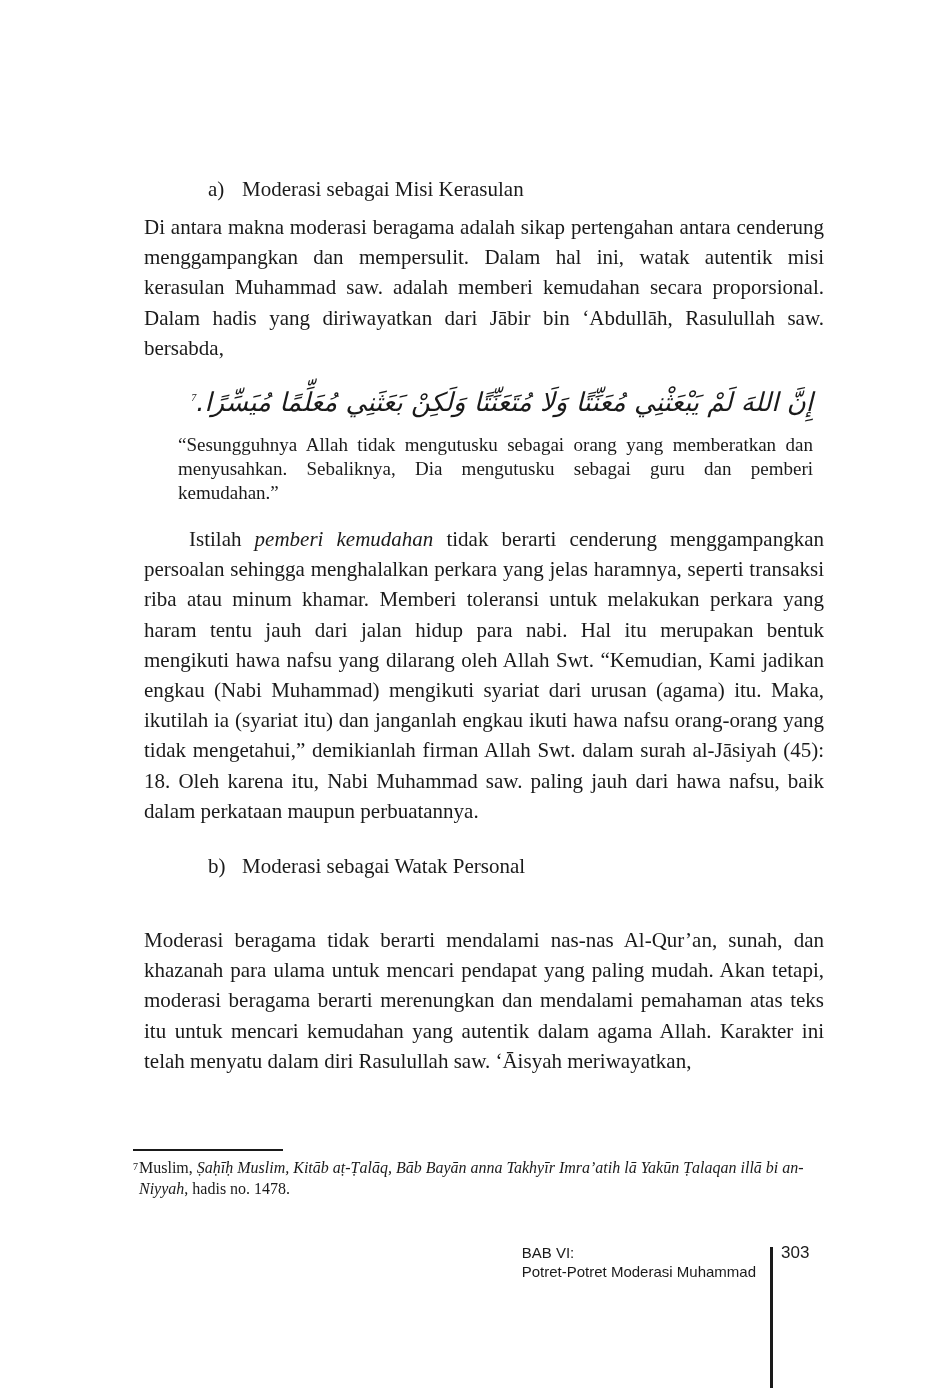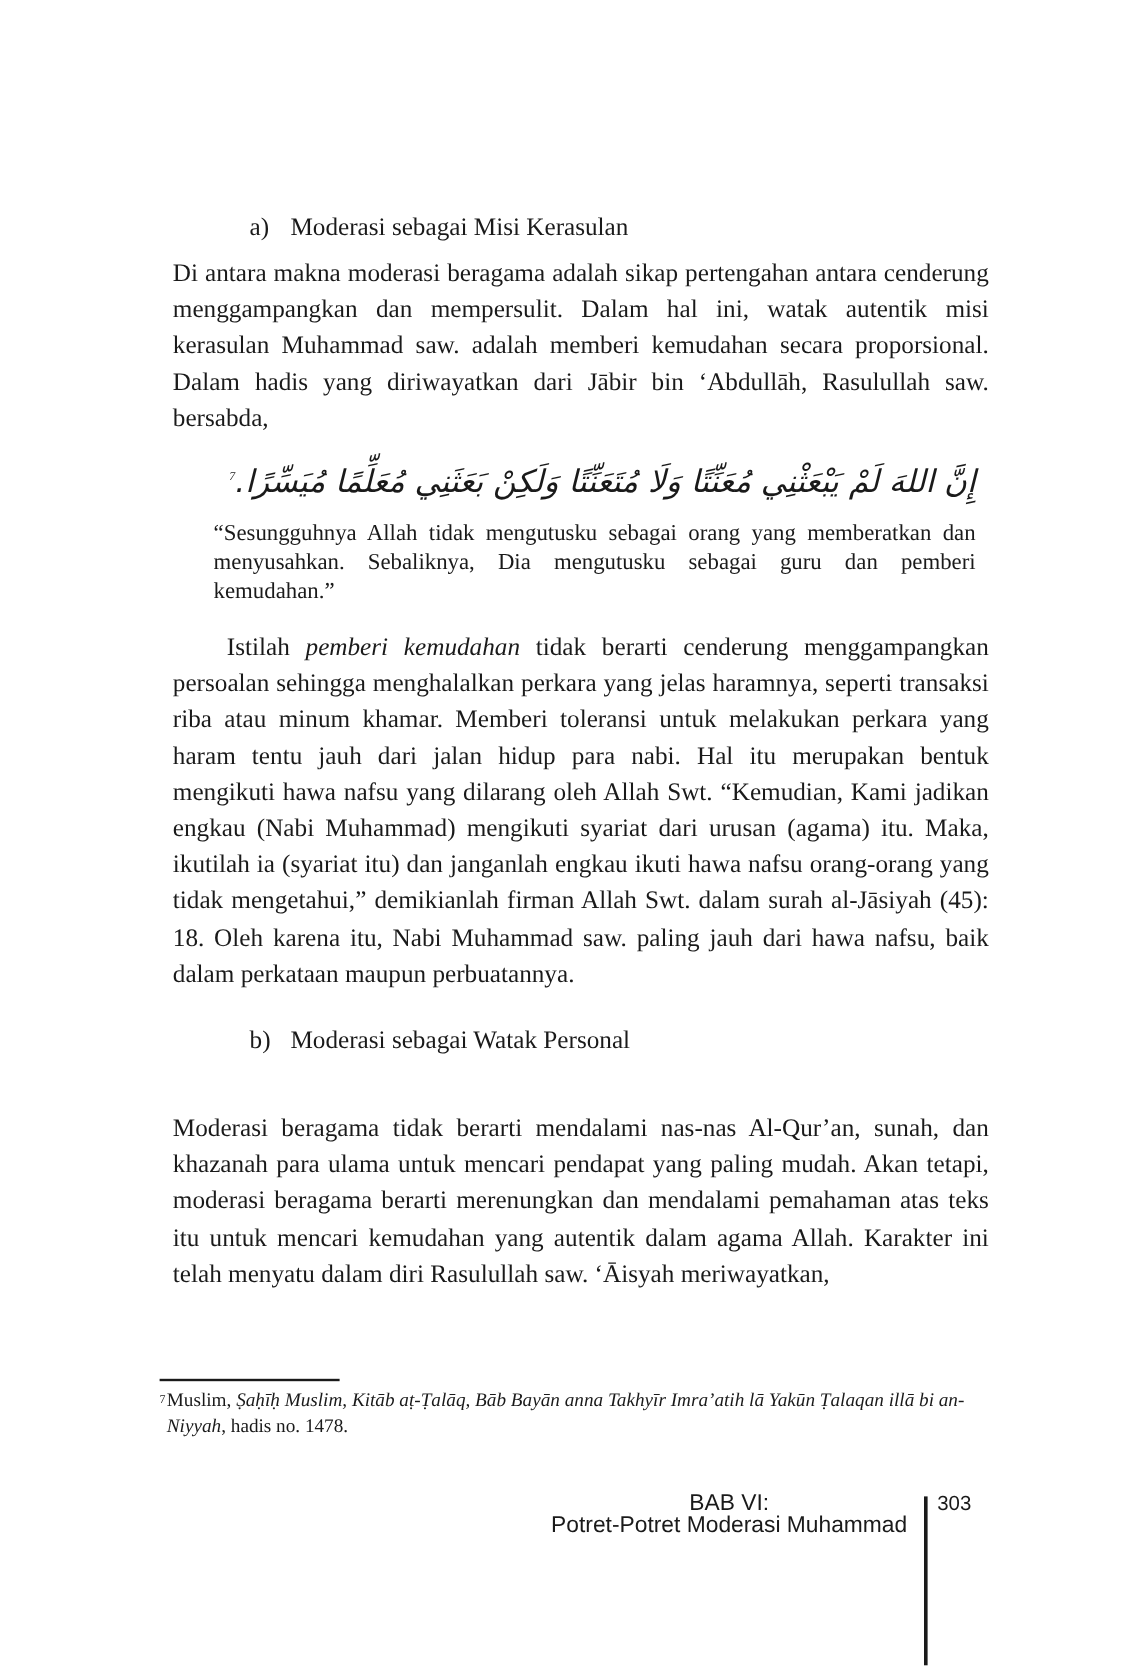--- a/index.html
+++ b/index.html
@@ -10,21 +10,21 @@
   .heading .mark { display: inline-block; width: 34px; }
   .para { position: absolute; left: 144px; width: 680px; font-size: 21px; line-height: 30.2px; text-align: justify; text-align-last: left; }
   .para.indent { text-indent: 45px; }
   .arabic { position: absolute; right: 133px; top: 378px; font-size: 26px; line-height: 40px; direction: rtl; font-family: "DejaVu Sans", sans-serif; white-space: nowrap; font-style: italic; }
   .arabic sup { font-size: 10px; font-family: "Liberation Serif", serif; }
   .quote { position: absolute; left: 178px; width: 635px; top: 433px; font-size: 19px; line-height: 24px; text-align: justify; text-align-last: left; }
   .fn-rule { position: absolute; left: 133px; top: 1149px; width: 150px; height: 2px; background: #1a1a1a; }
   .footnote { position: absolute; left: 133px; top: 1157px; width: 680px; font-size: 16px; line-height: 21px; }
   .footnote .fn-num { position: absolute; left: 0; top: -1px; font-size: 10px; }
   .footnote .fn-text { display: block; margin-left: 6px; }
-  .running { position: absolute; right: 190px; top: 1243px; text-align: center; font-size: 19px; line-height: 19px; }
+  .running { position: absolute; right: 190px; top: 1243px; text-align: left; font-size: 15px; line-height: 19px; }
   .pagenum { position: absolute; left: 781px; top: 1243px; font-size: 17px; line-height: 19px; text-align: center; }
   .vrule { position: absolute; left: 770px; top: 1247px; width: 3px; height: 141px; background: #1a1a1a; }
   i { font-style: italic; }
 </style>
 </head>
 <body>
 
 <div class="heading serif" style="top:174px;">
   <span class="mark">a)</span><span>Moderasi sebagai Misi Kerasulan</span>
 </div>

